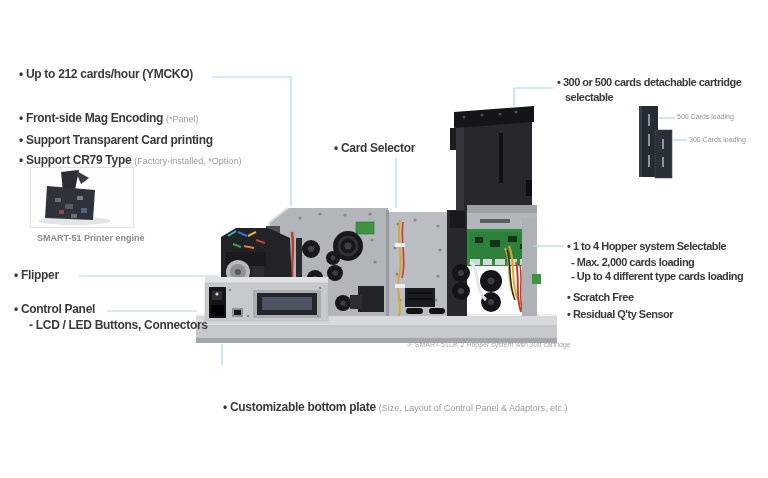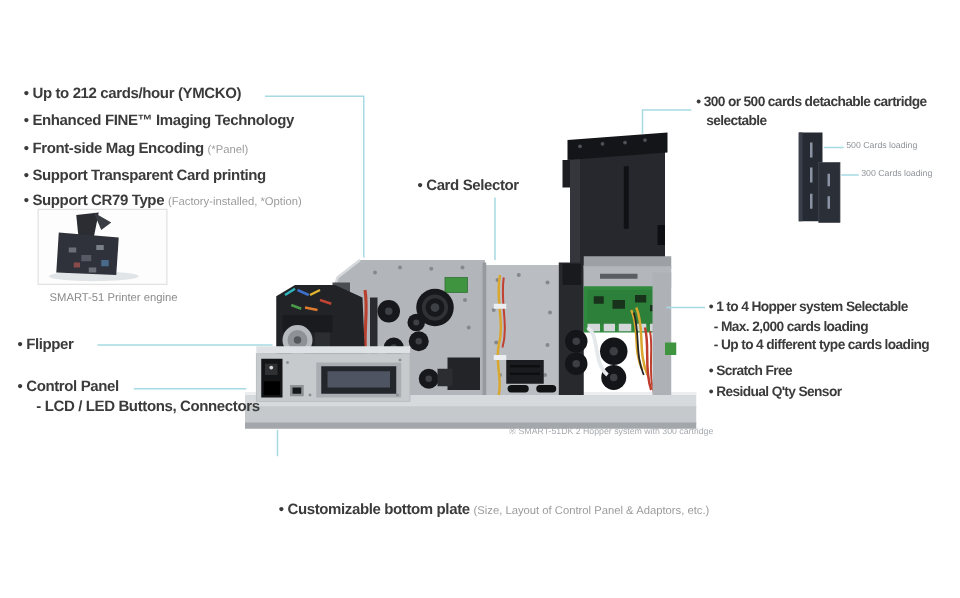--- a/index.html
+++ b/index.html
@@ -11,22 +11,22 @@
   .featl {
     position:absolute; font-size:12px; font-weight:700; color:#3b3b3b;
     letter-spacing:-0.3px; line-height:13px; white-space:nowrap;
   }
   .featr {
     position:absolute; font-size:11px; font-weight:700; color:#3b3b3b;
     letter-spacing:-0.5px; line-height:13px; white-space:nowrap;
   }
   .note { font-size:9px; color:#9b9b9b; font-weight:400; letter-spacing:0; }
   .caption-engine {
-    position:absolute; left:22px; top:233px; width:120px; text-align:right;
-    font-size:9px; color:#8a8a8a; font-weight:400;
+    position:absolute; left:37px; top:233px; width:120px; text-align:left;
+    font-size:9px; color:#8a8a8a; font-weight:700;
   }
   .caption-machine {
     position:absolute; left:407px; top:340px; font-size:7px; color:#a5a9ad;
     font-weight:400; white-space:nowrap;
   }
   .cart-label {
     position:absolute; font-size:7px; color:#8e9297; font-weight:400; white-space:nowrap;
   }
   .engine-box {
     position:absolute; left:30px; top:167px; width:104px; height:61px;
@@ -236,21 +236,20 @@
     <path d="M553,88 H514 V107"></path>
     <path d="M533,246 H564"></path>
     <path d="M78,276 H218"></path>
     <path d="M107,311 H197"></path>
     <path d="M222,344 V365"></path>
     <path d="M659,118 H675"></path>
     <path d="M673,140 H687"></path>
   </svg>
 
   <div class="featl" style="left:19px;top:68px">• Up to 212 cards/hour (YMCKO)</div>
-  <div class="featl" style="left:19px;top:90px">• Enhanced FINE™ Imaging Technology</div>
   <div class="featl" style="left:19px;top:112px">
     <span>• Front-side Mag Encoding</span>
     <span class="note">(*Panel)</span>
   </div>
   <div class="featl" style="left:19px;top:134px">• Support Transparent Card printing</div>
   <div class="featl" style="left:19px;top:154px">
     <span>• Support CR79 Type</span>
     <span class="note">(Factory-installed, *Option)</span>
   </div>
 

